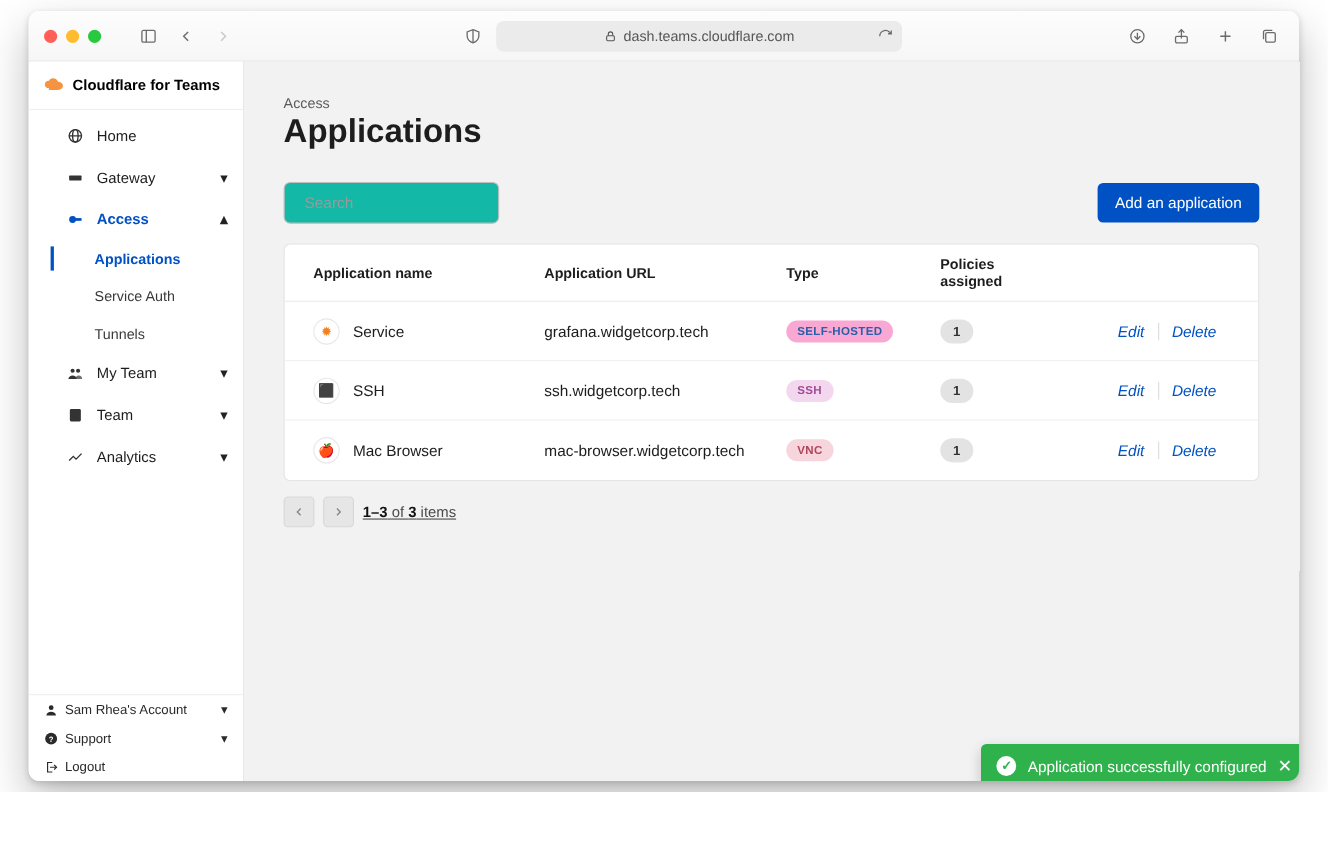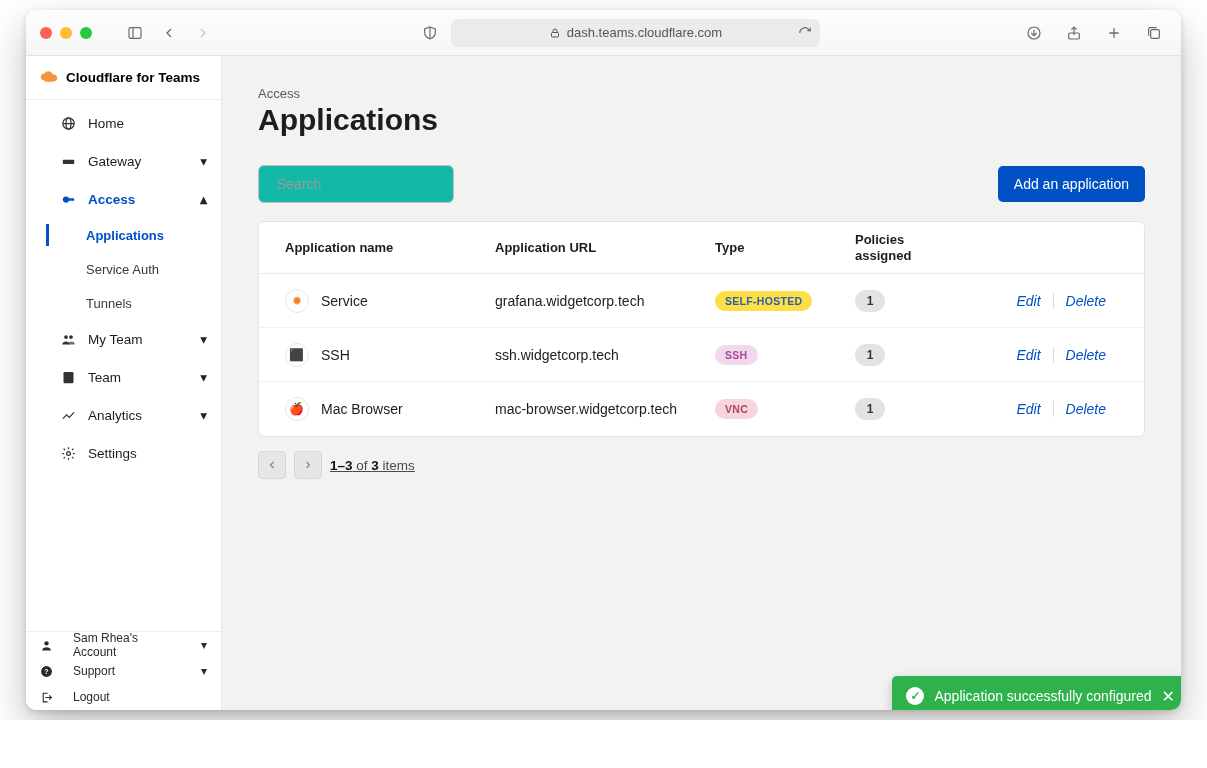--- a/index.html
+++ b/index.html
@@ -110,21 +110,21 @@
   width: 3px;
   background: #0051c3;
 }
 .sidebar-footer {
   margin-top: auto;
   border-top: 1px solid #eee;
 }
 .sf-item {
   display: flex;
   align-items: center;
-  gap: 20px;
+  gap: 6px;
   height: 26px;
   padding: 0 14px;
   font-size: 12px;
   color: #2a2a2a;
 }
 .sf-item .chev { margin-left: auto; }
 
 
 .main { flex: 1; background: #f2f2f2; padding: 30px 36px 24px 36px; overflow: auto; position: relative; }
 .breadcrumb { font-size: 13px; color: #5a5a5a; margin-bottom: 2px; }
@@ -198,21 +198,21 @@
   font-size: 12px;
 }
 .badge {
   display: inline-block;
   font-size: 10.5px;
   font-weight: 700;
   letter-spacing: 0.3px;
   padding: 4px 10px;
   border-radius: 12px;
 }
-.badge.self { background: #fde047; color: #2b5fa8; }
+.badge.self { background: #f9a8d4; color: #2b5fa8; }
 .badge.ssh { background: #f3d7ef; color: #a14d96; }
 .badge.vnc { background: #f7d5dc; color: #b0445a; }
 .pol-pill {
   width: 30px; height: 22px;
   background: #e3e3e3;
   color: #333;
   border-radius: 11px;
   display: inline-flex;
   align-items: center;
   justify-content: center;
@@ -431,29 +431,20 @@
         </div>
         <div class="nav-item">
           <span class="nav-ico">
             <svg width="15" height="15" viewBox="0 0 24 24" fill="none" stroke="currentColor" stroke-width="2">
                 <polyline points="3 17 9 11 13 15 21 7"></polyline>
               </svg>
           </span>
           <span>Analytics</span>
           <span class="chev">▾</span>
         </div>
-        <div class="nav-item">
-          <span class="nav-ico">
-            <svg width="15" height="15" viewBox="0 0 24 24" fill="none" stroke="currentColor" stroke-width="2">
-                <circle cx="12" cy="12" r="3"></circle>
-                <path d="M12 2v3M12 19v3M4.2 4.2l2.1 2.1M17.7 17.7l2.1 2.1M2 12h3M19 12h3M4.2 19.8l2.1-2.1M17.7 6.3l2.1-2.1"></path>
-              </svg>
-          </span>
-          <span>Settings</span>
-        </div>
       </nav>
 
       <div class="sidebar-footer">
         <div class="sf-item">
           <span>
             <svg width="13" height="13" viewBox="0 0 24 24" fill="currentColor">
                 <circle cx="12" cy="8" r="4"></circle>
                 <path d="M4 21c0-4 4-6 8-6s8 2 8 6"></path>
               </svg>
           </span>

